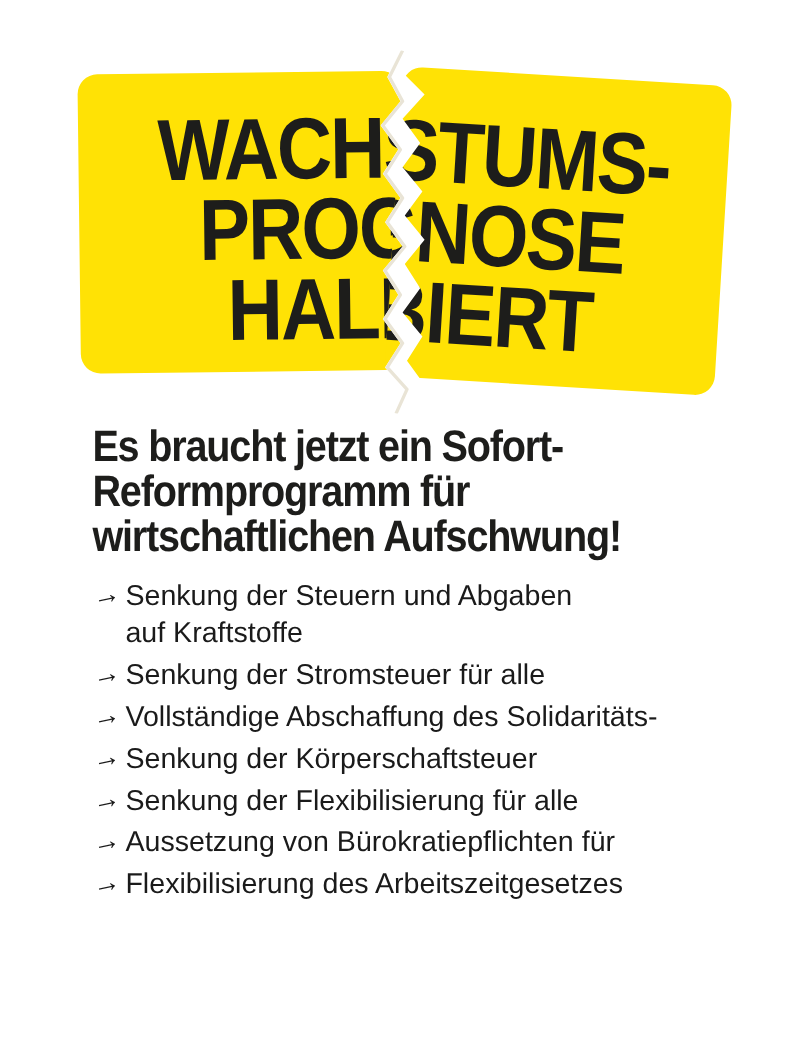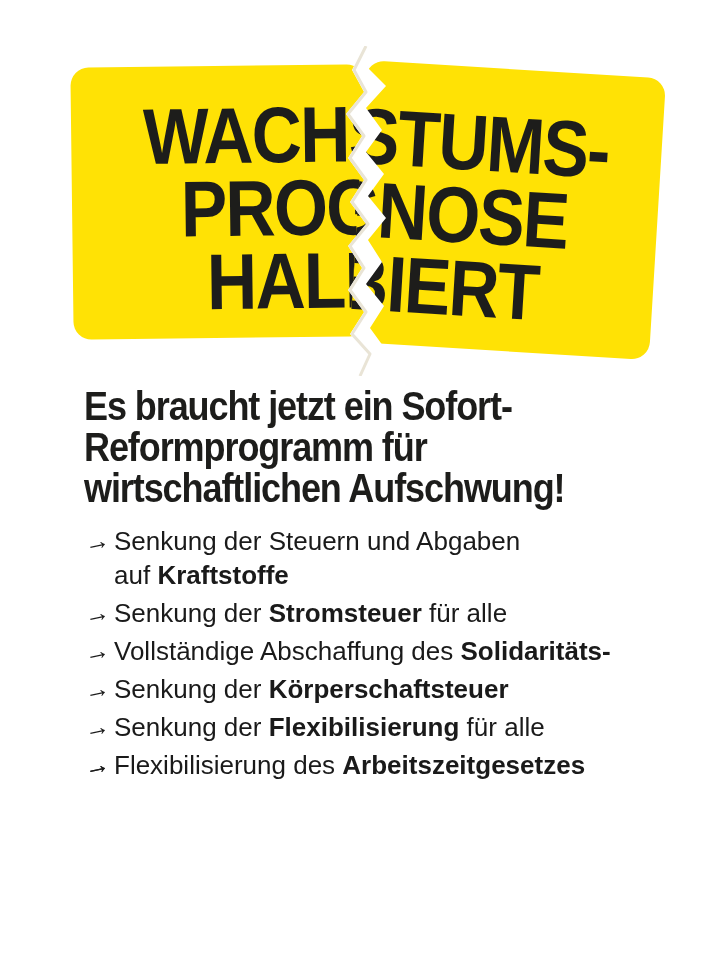--- a/index.html
+++ b/index.html
@@ -61,21 +61,21 @@
   .point{
     position:relative;padding-left:30px;margin:0 0 4px 0;
   }
   .arrow{
     position:absolute;left:0;top:0;
     display:inline-block;
     font-size:25px;line-height:34px;
     transform:rotate(-12deg);
     color:#1a1a1a;
   }
-  .pt-line b{font-weight:bold;}
+  .pt-line b{font-weight:normal;}
 </style>
 </head>
 <body>
 
 <div class="page">
 
   <div class="banner">
 
     <div class="piece piece-left">
       <div class="banner-text">
@@ -138,20 +138,21 @@
       </li>
       <li class="point">
         <span class="arrow">→</span>
         <div class="pt-text">
           <div class="pt-line"><span>Senkung der </span><b>Flexibilisierung</b><span> für alle</span></div>
         </div>
       </li>
       <li class="point">
         <span class="arrow">→</span>
         <div class="pt-text">
+          <div class="pt-line"><span>Aussetzung von </span><b>Bürokratiepflichten</b><span> für</span></div>
         </div>
       </li>
       <li class="point">
         <span class="arrow">→</span>
         <div class="pt-text">
           <div class="pt-line"><span>Flexibilisierung des </span><b>Arbeitszeitgesetzes</b></div>
         </div>
       </li>
     </ul>
 

